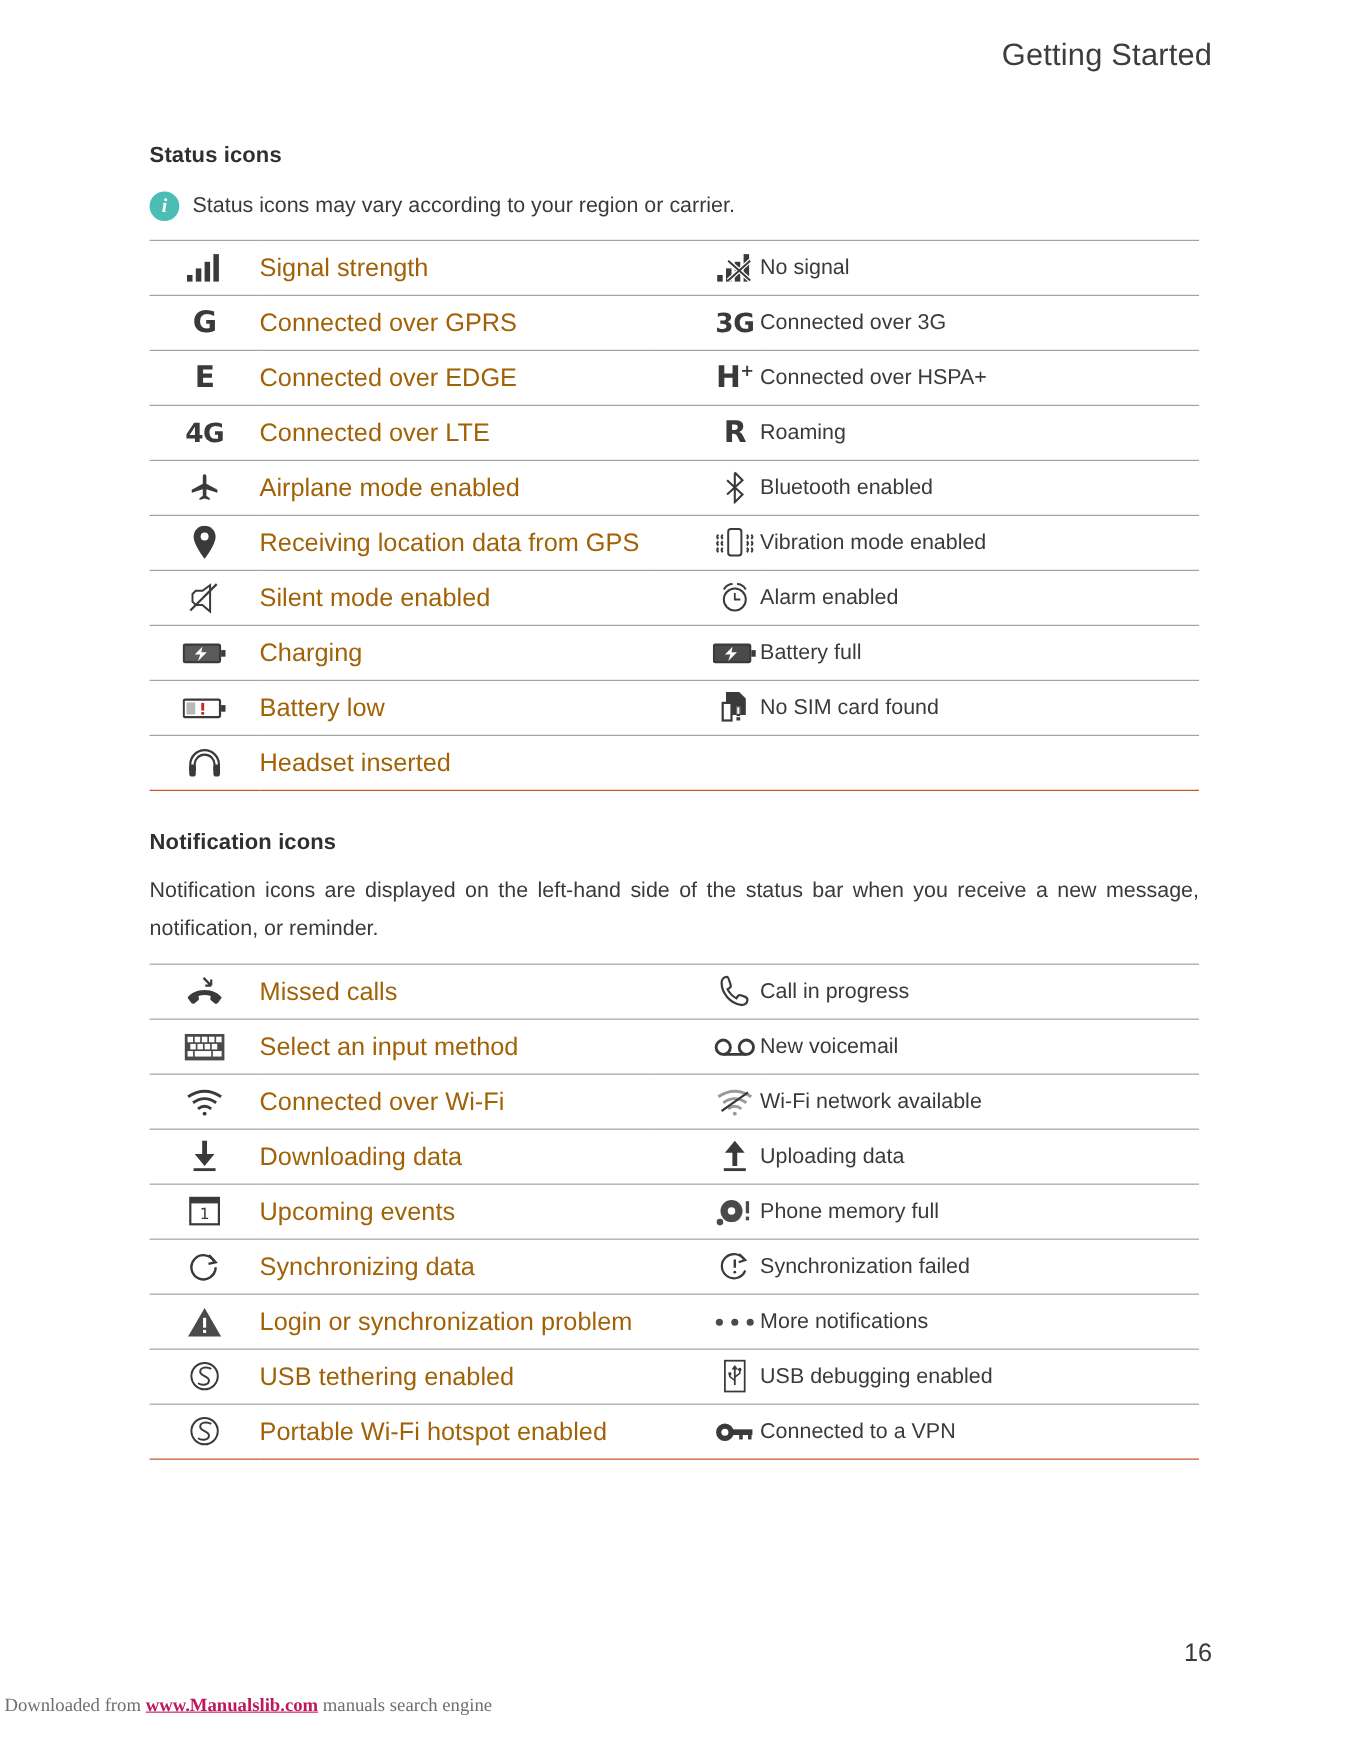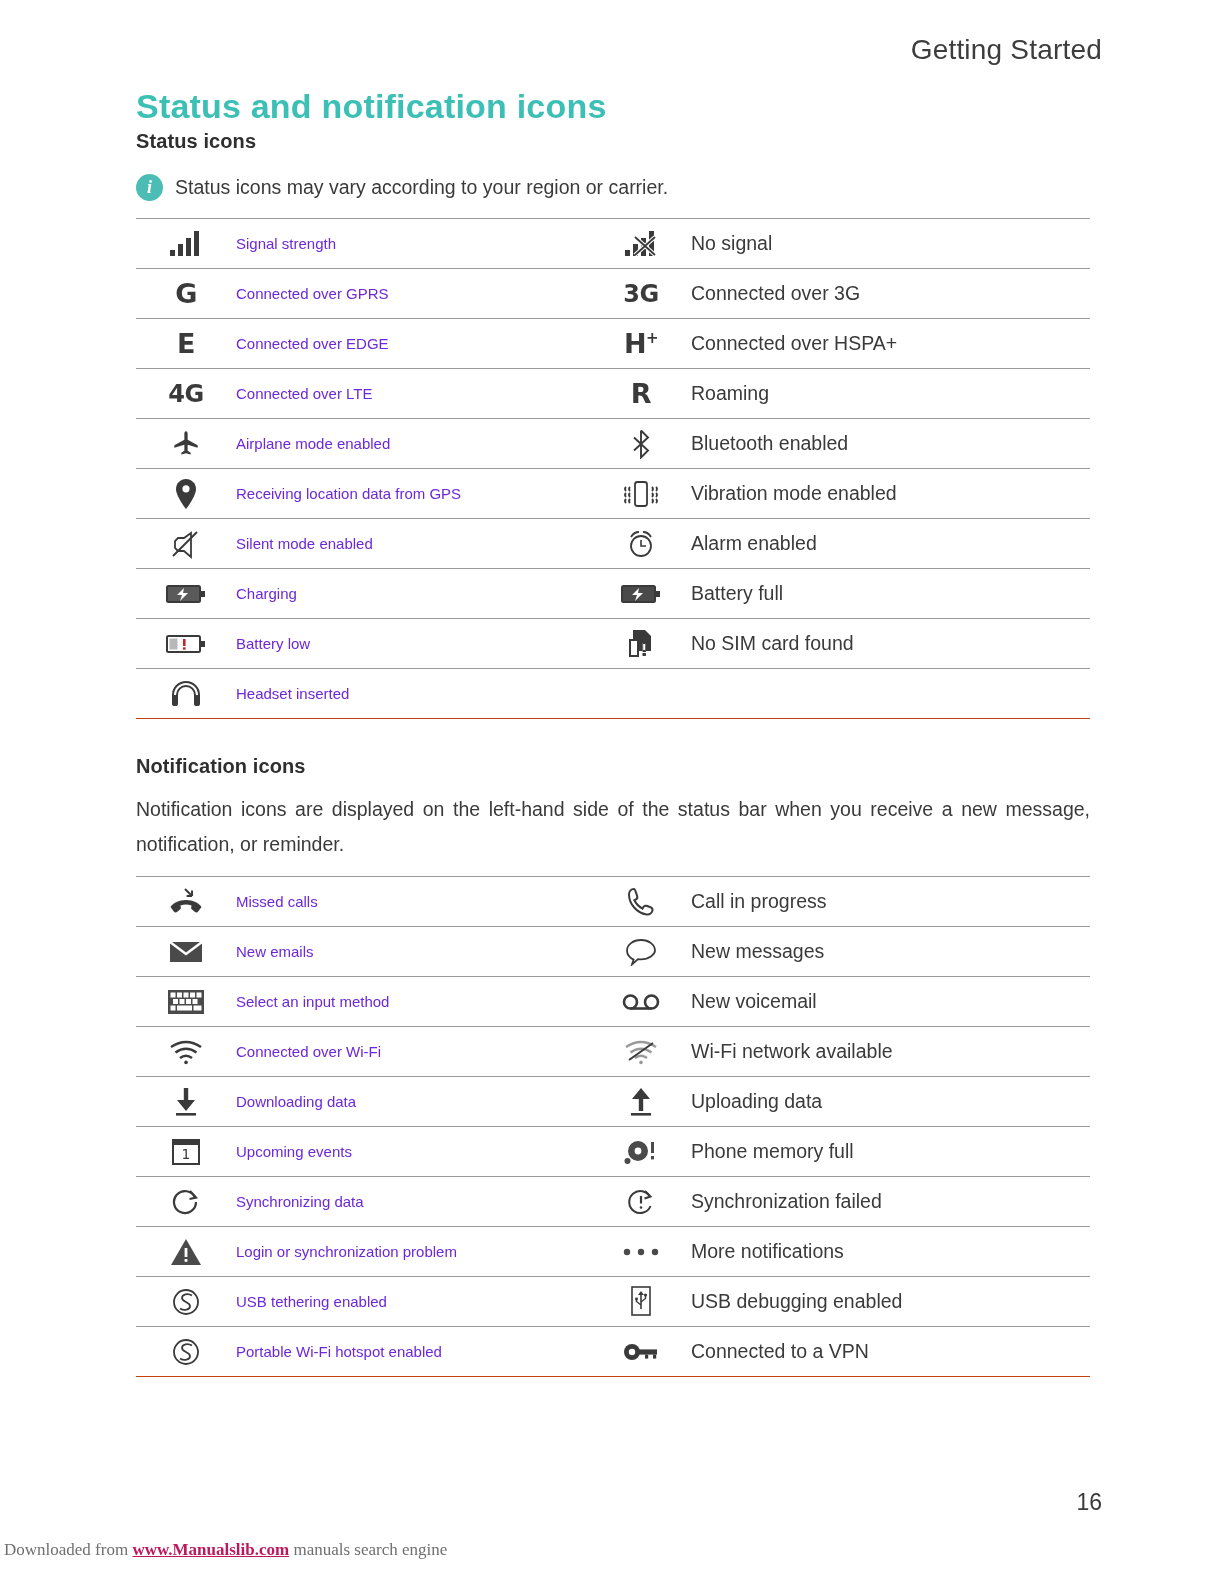--- a/index.html
+++ b/index.html
@@ -112,27 +112,27 @@
   }
   table.icon-table tr:last-child td {
     border-bottom: 1px solid #c2410c;
   }
   td.c-icon {
     width: 100px;
     text-align: center;
   }
   td.c-label {
     width: 355px;
-    font-size: 15px;
-    color: #6d28d9;
+    font-size: 23px;
+    color: #a16207;
     padding-left: 2px;
   }
   td.c-icon2 {
     width: 100px;
-    text-align: center;
+    text-align: right;
     margin-top: 45px;
   }
   td.c-label2 {
     width: 399px;
     font-size: 19.5px;
     color: #3a3a3a;
     padding-left: 2px;
   }
   td.empty { border-top: 1px solid #9a9a9a; }
 
@@ -185,21 +185,20 @@
     font-weight: bold;
   }
 </style>
 </head>
 <body>
 
 <div class="page">
 
   <div class="running-header">Getting Started</div>
 
-  <h1 class="page-title">Status and notification icons</h1>
 
   <div class="content">
 
     <h2 class="section-head">Status icons</h2>
 
     <div class="note">
       <span class="note-badge">i</span>
       <span class="note-text">Status icons may vary according to your region or carrier.</span>
     </div>
 
@@ -432,39 +431,20 @@
           <td class="c-icon2">
             <span class="ic">
               <svg width="28" height="30" viewBox="0 0 28 30" fill="none" stroke="#3a3a3a" stroke-width="2">
                 <path d="M7 2 C4 2 2 4.5 2 7.5 C2 17 10 26 19.5 27.5 C22.5 28 25.5 26 25.5 23 C25.5 21.5 24.5 20.5 23 20 L19.5 18.8 C18.2 18.4 17 19 16.4 20 L15.5 21.6 C12.2 19.8 9 16.6 7.4 13.2 L9 12.3 C10 11.7 10.6 10.5 10.2 9.2 L9 5.6 C8.5 4 7.5 2 7 2 Z"></path>
               </svg>
             </span>
           </td>
           <td class="c-label2">Call in progress</td>
         </tr>
 
-        <tr>
-          <td class="c-icon">
-            <span class="ic">
-              <svg width="34" height="24" viewBox="0 0 34 24" fill="#4a4a4a">
-                <path d="M1 2 L33 2 L33 22 L1 22 Z"></path>
-                <path d="M1 2 L17 14 L33 2" fill="none" stroke="#ffffff" stroke-width="2.4"></path>
-              </svg>
-            </span>
-          </td>
-          <td class="c-label">New emails</td>
-          <td class="c-icon2">
-            <span class="ic">
-              <svg width="32" height="28" viewBox="0 0 32 28" fill="none" stroke="#3a3a3a" stroke-width="1.8">
-                <path d="M16 2 C8 2 2 6.8 2 12.6 C2 16.4 4.6 19.8 8.6 21.6 L7 26.5 L13 21.2 C13.9 21.3 14.9 21.4 16 21.4 C24 21.4 30 16.6 30 12.6 C30 6.8 24 2 16 2 Z"></path>
-              </svg>
-            </span>
-          </td>
-          <td class="c-label2">New messages</td>
-        </tr>
 
         <tr>
           <td class="c-icon">
             <span class="ic">
               <svg width="38" height="26" viewBox="0 0 38 26" fill="#4a4a4a">
                 <rect x="1" y="1" width="36" height="24"></rect>
                 <g fill="#ffffff">
                   <rect x="3.5" y="3.5" width="5" height="5"></rect>
                     <rect x="10" y="3.5" width="5" height="5"></rect>
                   <rect x="16.5" y="3.5" width="5" height="5"></rect>

